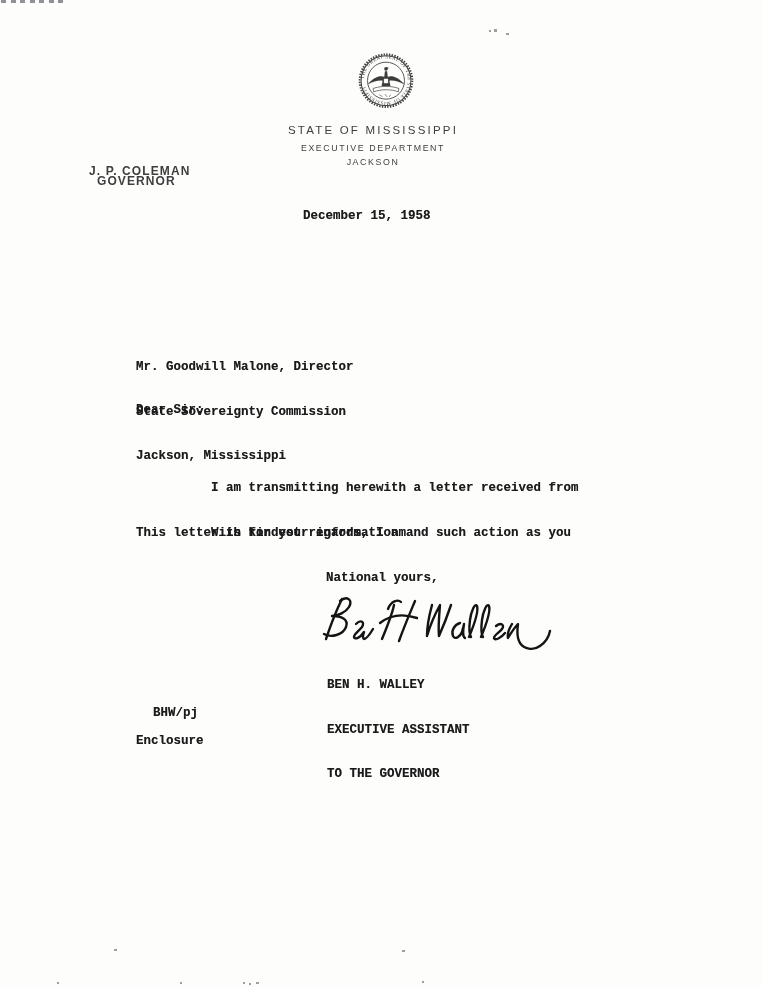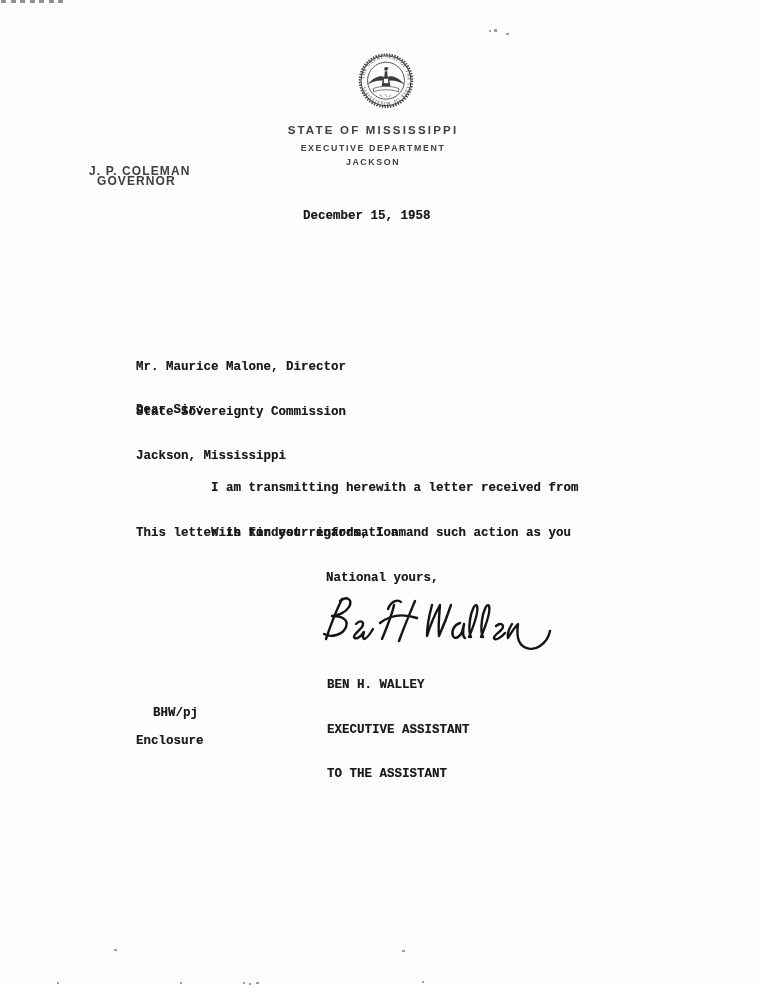--- a/index.html
+++ b/index.html
@@ -8,21 +8,21 @@
     width:763px; height:987px;
     background:#fdfdfc;
     overflow:hidden;
     font-family:"Liberation Sans", sans-serif;
   }
   
   .dash-row { position:absolute; left:1px; top:0; white-space:nowrap; }
   .dash { display:inline-block; width:5px; height:3px; background:#8e9296; margin-right:4.5px; vertical-align:top; }
   .speck { position:absolute; background:#9aa0a3; }
   
-  .lh { position:absolute; text-align:center; color:#3e3e3e; font-weight:bold;
+  .lh { position:absolute; text-align:center; color:#3e3e3e; font-weight:normal;
         font-family:"Liberation Sans", sans-serif; }
   .lh-state { left:243px; top:124px; width:260px; font-size:11.5px; letter-spacing:2.2px; }
   .lh-dept  { left:273px; top:143px; width:200px; font-size:8.8px; letter-spacing:1.6px; }
   .lh-city  { left:273px; top:157px; width:200px; font-size:8.8px; letter-spacing:1.6px; }
   .gov-block { position:absolute; left:89px; top:166px; color:#3e3e3e; font-weight:bold;
                font-size:12px; letter-spacing:1.1px; line-height:10px; }
   .gov-title { padding-left:8px; }
   .seal { position:absolute; left:358px; top:52px; }
   
   .tw {
@@ -95,21 +95,21 @@
   <div class="lh lh-dept">EXECUTIVE DEPARTMENT</div>
   <div class="lh lh-city">JACKSON</div>
   <div class="gov-block">
     <div>J. P. COLEMAN</div>
     <div class="gov-title">GOVERNOR</div>
   </div>
 
   <div class="tw date">December 15, 1958</div>
 
   <div class="tw recipient">
-    <div>Mr. Maurice Malone, Director</div>
+    <div>Mr. Goodwill Malone, Director</div>
     <div>State Sovereignty Commission</div>
     <div>Jackson, Mississippi</div>
   </div>
 
   <div class="tw salutation">Dear Sir:</div>
 
   <div class="tw body1">
     <div>          I am transmitting herewith a letter received from</div>
     <div>This letter is for your information and such action as you</div>
   </div>
@@ -130,19 +130,19 @@
     <path class="sig-stroke" d="M142,31 C136,33 133,39 135,44 C137,48 142,45 144,40 C145,36 146,33 146,32 C145,38 144,44 147,46"></path>
     <path class="sig-stroke" d="M151,45 C156,33 161,20 159,14 C157,10 153,20 152,28 C151,36 151,42 153,45"></path>
     <path class="sig-stroke" d="M163,45 C168,33 173,20 171,14 C169,10 165,20 164,28 C163,36 163,42 165,45"></path>
     <path class="sig-stroke" d="M178,34 C183,30 187,33 184,37 C181,41 176,43 176,46 C177,49 183,46 187,41"></path>
     <path class="sig-stroke" d="M194,32 C191,37 189,42 190,46 C193,41 197,35 200,32 C199,39 199,46 202,51 C206,57 215,59 222,54 C228,50 231,44 232,39"></path>
   </svg>
 
   <div class="tw signer">
     <div>BEN H. WALLEY</div>
     <div>EXECUTIVE ASSISTANT</div>
-    <div>TO THE ASSISTANT</div>
+    <div>TO THE GOVERNOR</div>
   </div>
 
   <div class="tw initials">BHW/pj</div>
   <div class="tw enclosure">Enclosure</div>
 
 </div>
 
 </body></html>

